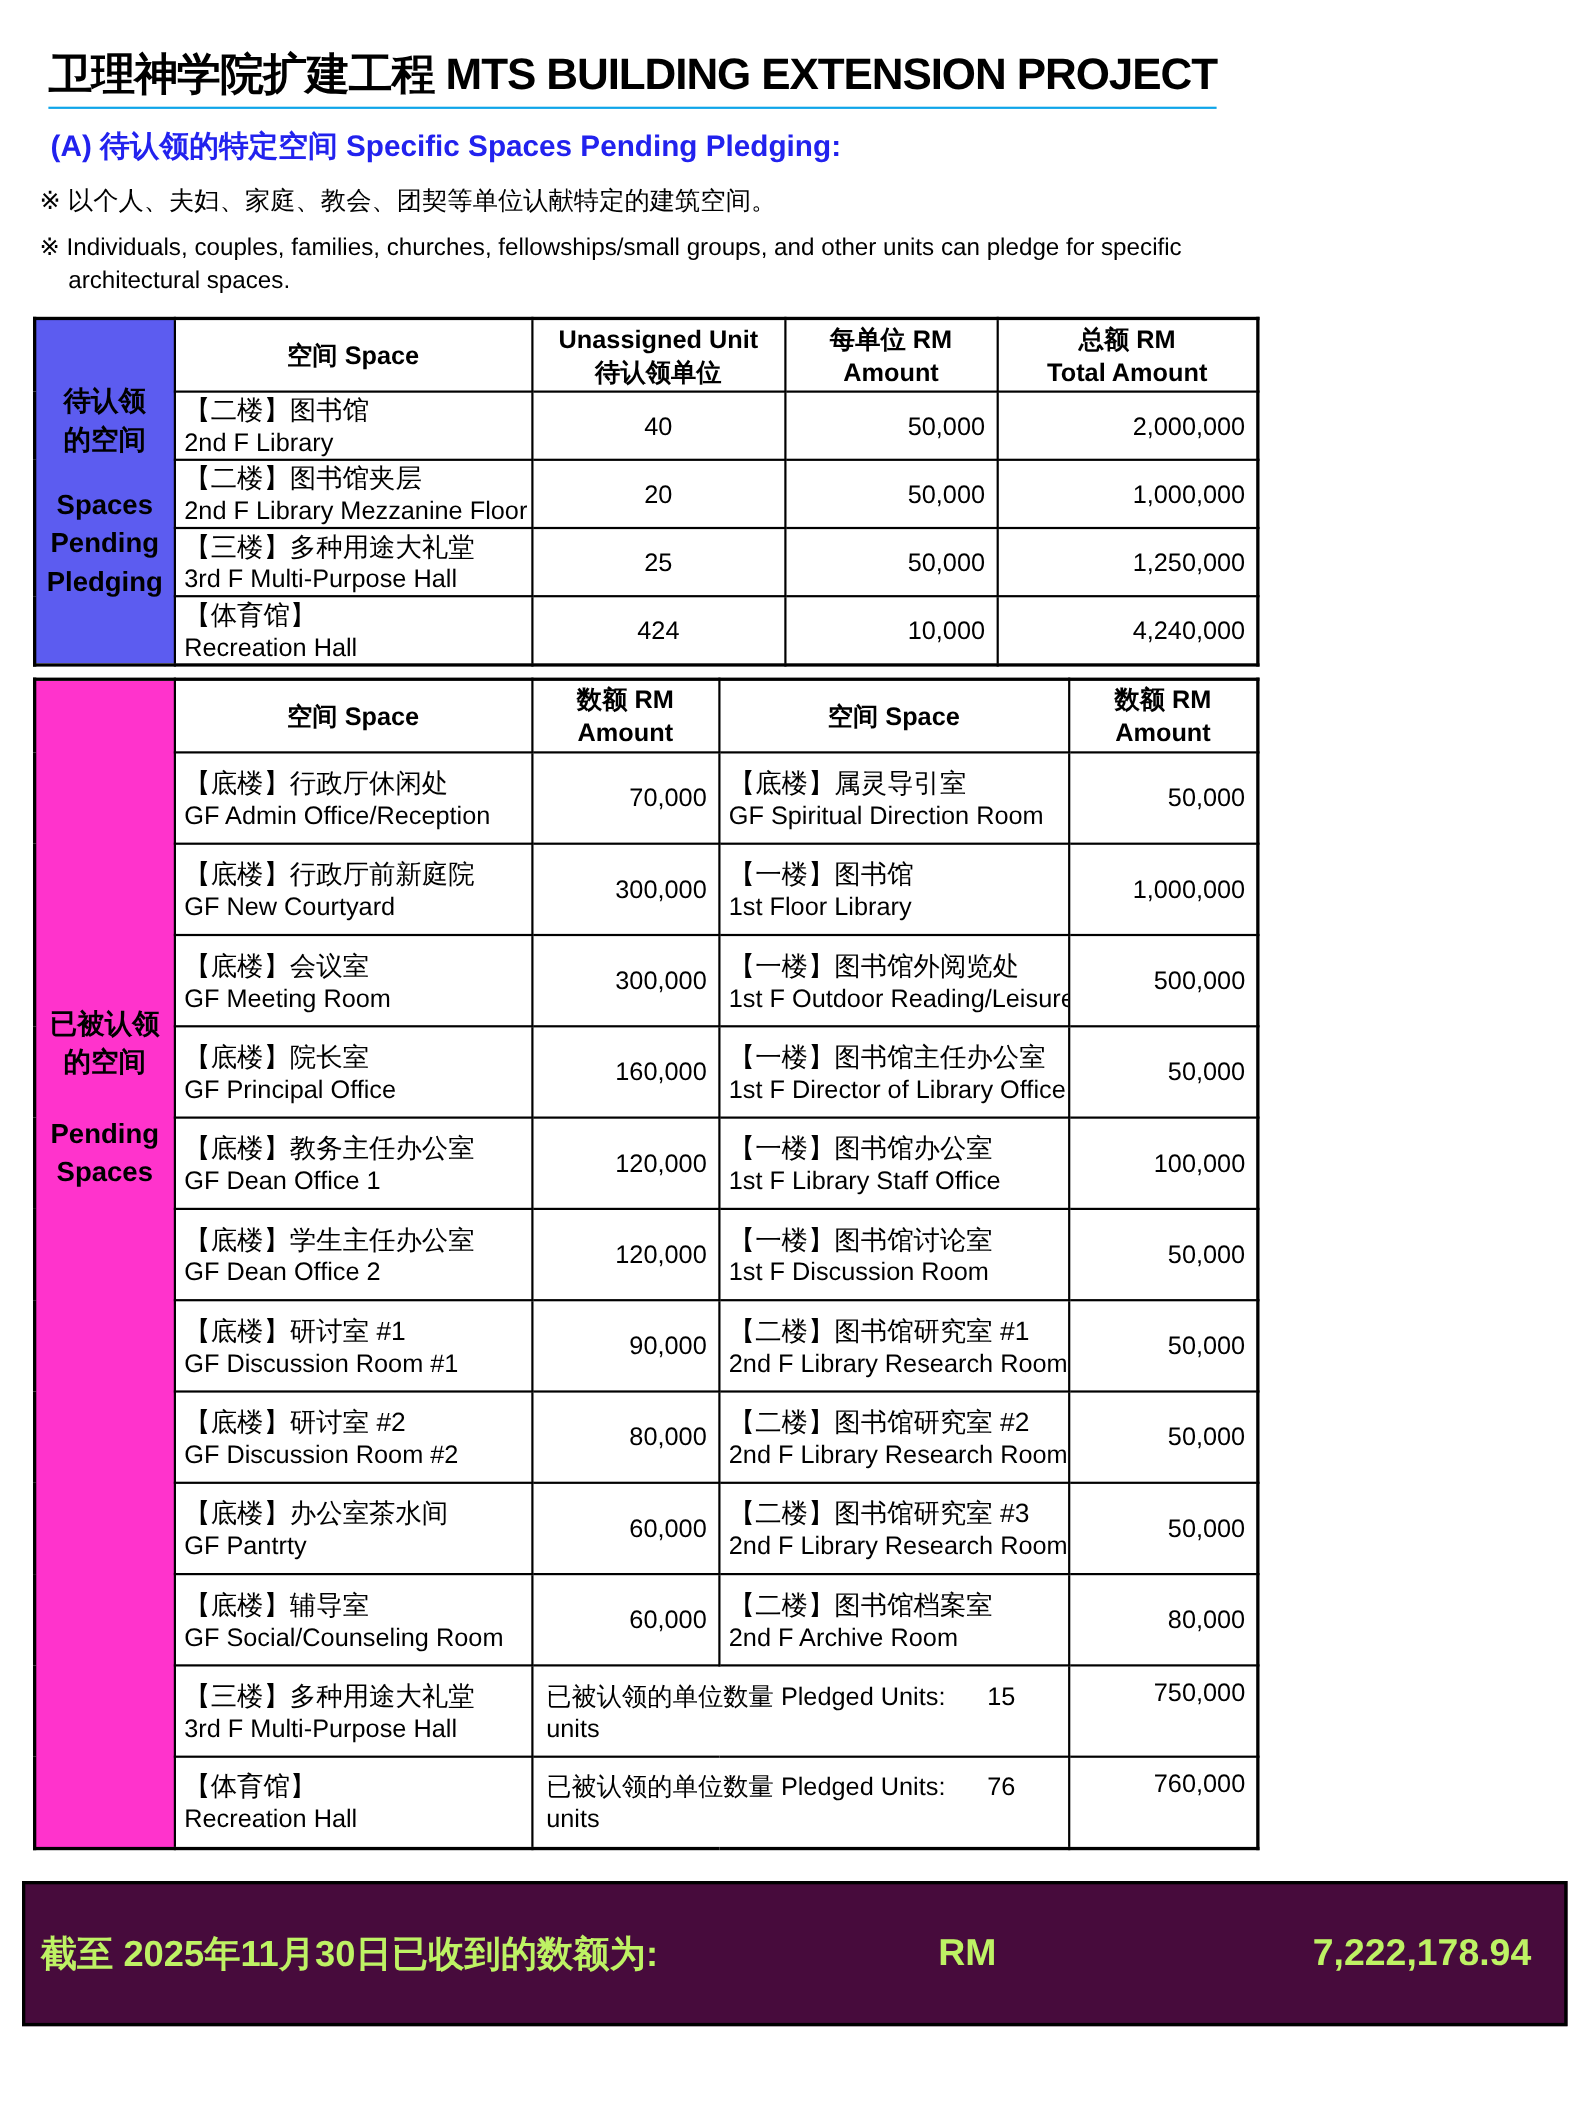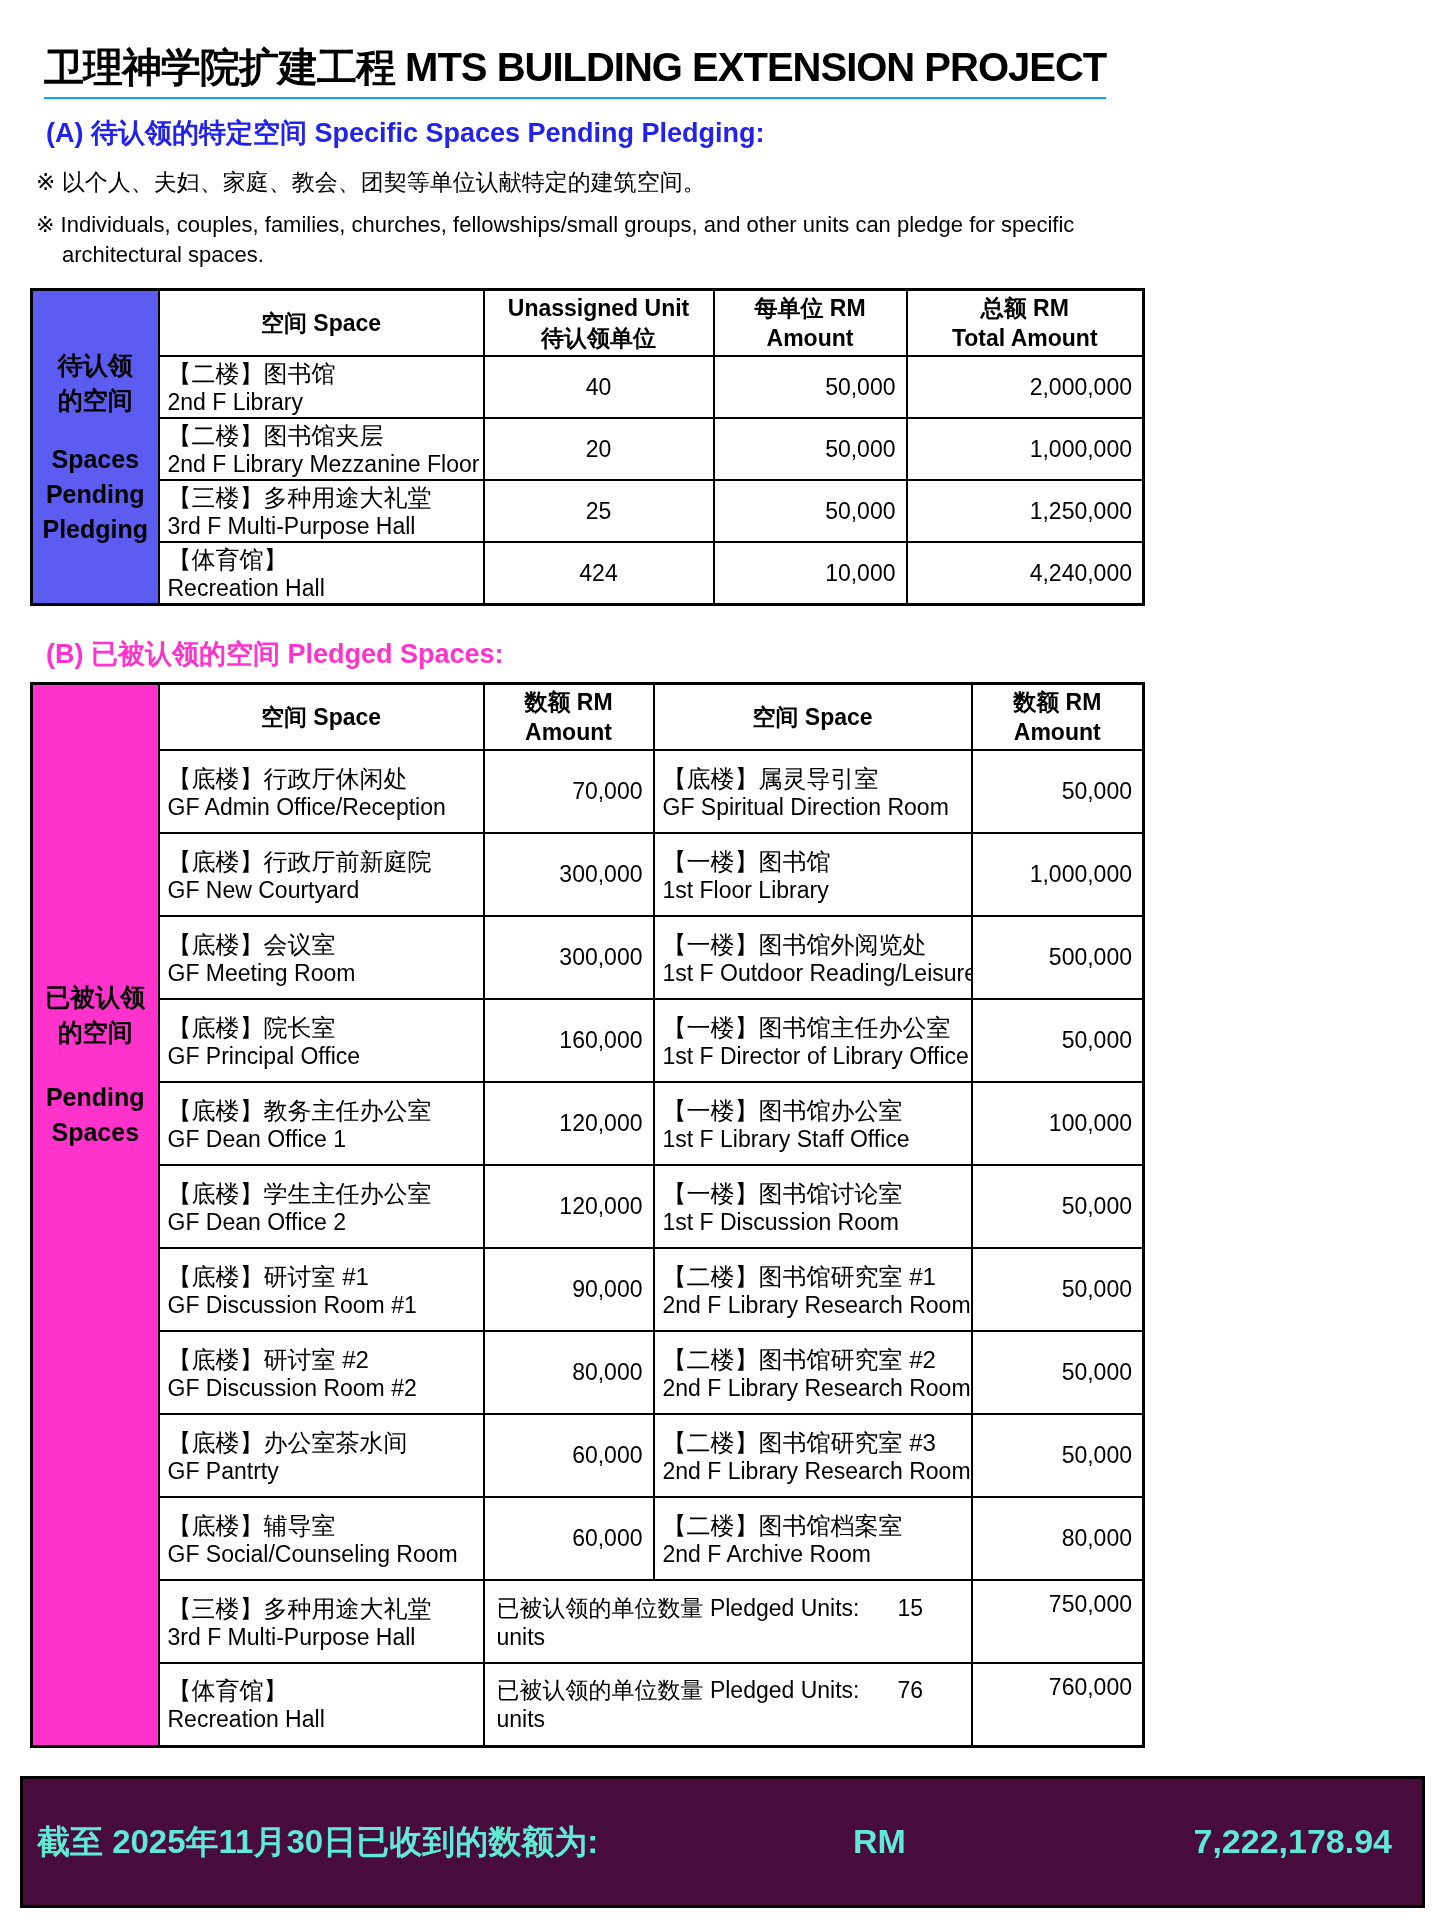--- a/index.html
+++ b/index.html
@@ -77,21 +77,21 @@
 
   .cell-pledged { padding-left: 12px; font-size: 23px; vertical-align: middle; text-align: left; }
   .pledged-units { margin-left: 38px; }
 
   
   .banner {
     margin: 28px 0 0 -10px;
     width: 1399px; height: 126px;
     background: #470b3c;
     border: 3px solid #000;
-    color: #5eead4;
+    color: #bef264;
     display: flex; align-items: center;
   }
   .banner-left { flex: 0 0 816px; padding-left: 14px; }
   .banner-line-zh { font-size: 33px; font-weight: bold; line-height: 46px; }
   .banner-line-en { font-size: 32px; font-weight: bold; line-height: 44px; }
   .banner-currency { font-size: 34px; font-weight: bold; }
   .banner-amount { flex: 1; text-align: right; padding-right: 30px; font-size: 34px; font-weight: bold; }
 </style>
 </head>
 <body>
@@ -172,21 +172,20 @@
         <div class="zh-line">【体育馆】</div>
         <div class="en-line">Recreation Hall</div>
       </td>
       <td class="cell-units">424</td>
       <td class="cell-num">10,000</td>
       <td class="cell-num">4,240,000</td>
     </tr>
   </tbody>
     </table>
 
-  <div class="heading-b">(B)  已被认领的空间 Pledged Spaces:</div>
 
   <table class="table-b">
     <colgroup>
       <col style="width:127px">
         <col style="width:325px">
         <col style="width:170px">
         <col style="width:318px">
         <col style="width:172px">
     </colgroup>
     <tbody>

